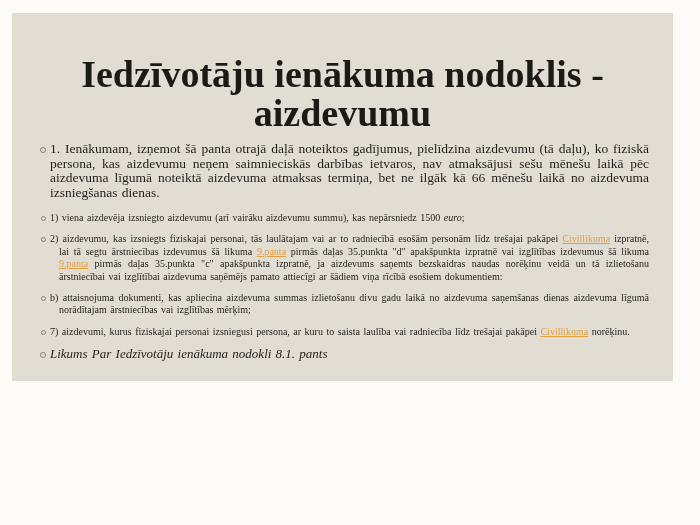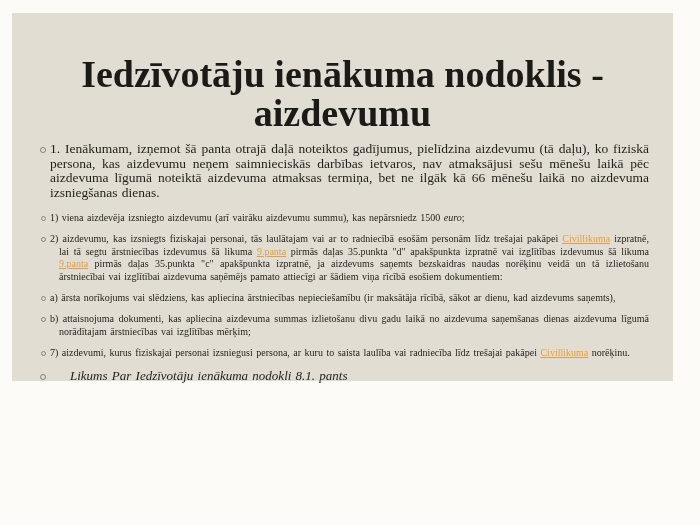--- a/index.html
+++ b/index.html
@@ -27,21 +27,21 @@
   .marker{flex:0 0 12px;position:relative;}
   .marker::after{
     content:"";position:absolute;left:2px;top:5px;width:4px;height:4px;
     border:1px solid var(--marker);border-radius:50%;
   }
   .b2 .marker{flex:0 0 12px;}
   .b2 .marker::after{left:3px;top:4px;width:3px;height:3px;}
   .btext{flex:1;text-align:justify;word-spacing:1px;}
   .b2 .btext{padding-left:9px;text-indent:-9px;}
   .italic{font-style:italic;}
-  .src{font-size:13px;margin-top:2px;gap:20px;}
+  .src{font-size:13px;margin-top:2px;}
   .src .btext{text-align:left;}
   a.link{color:var(--link);text-decoration:underline;cursor:pointer;}
 </style>
 </head>
 <body>
 
 <div class="slide">
   <div class="title">
     <div>Iedzīvotāju ienākuma nodoklis -</div>
     <div>aizdevumu</div>
@@ -54,24 +54,20 @@
       <div class="bullet b2">
         <span class="marker"></span>
         <div class="btext"><span>1) viena aizdevēja izsniegto aizdevumu (arī vairāku aizdevumu summu), kas nepārsniedz 1500 </span><span class="italic">euro</span><span>;</span></div>
       </div>
       <div class="bullet b2">
         <span class="marker"></span>
         <div class="btext"><span>2) aizdevumu, kas izsniegts fiziskajai personai, tās laulātajam vai ar to radniecībā esošām personām līdz trešajai pakāpei </span><a class="link">Civillikuma</a><span> izpratnē, lai tā segtu ārstniecības izdevumus šā likuma </span><a class="link">9.panta</a><span> pirmās daļas 35.punkta "d" apakšpunkta izpratnē vai izglītības izdevumus šā likuma </span><a class="link">9.panta</a><span> pirmās daļas 35.punkta "c" apakšpunkta izpratnē, ja aizdevums saņemts bezskaidras naudas norēķinu veidā un tā izlietošanu ārstniecībai vai izglītībai aizdevuma saņēmējs pamato attiecīgi ar šādiem viņa rīcībā esošiem dokumentiem:</span></div>
       </div>
       <div class="bullet b2">
         <span class="marker"></span>
-        <div class="btext"><span>a) ārsta norīkojums vai slēdziens, kas apliecina ārstniecības nepieciešamību (ir maksātāja rīcībā, sākot ar dienu, kad aizdevums saņemts),</span></div>
-      </div>
-      <div class="bullet b2">
-        <span class="marker"></span>
         <div class="btext"><span>b) attaisnojuma dokumenti, kas apliecina aizdevuma summas izlietošanu divu gadu laikā no aizdevuma saņemšanas dienas aizdevuma līgumā norādītajam ārstniecības vai izglītības mērķim;</span></div>
       </div>
       <div class="bullet b2">
         <span class="marker"></span>
         <div class="btext"><span>7) aizdevumi, kurus fiziskajai personai izsniegusi persona, ar kuru to saista laulība vai radniecība līdz trešajai pakāpei </span><a class="link">Civillikuma</a><span> norēķinu.</span></div>
       </div>
       <div class="bullet b1 italic src">
         <span class="marker"></span>
         <div class="btext"><span>Likums Par Iedzīvotāju ienākuma nodokli 8.1. pants</span></div>
       </div>

